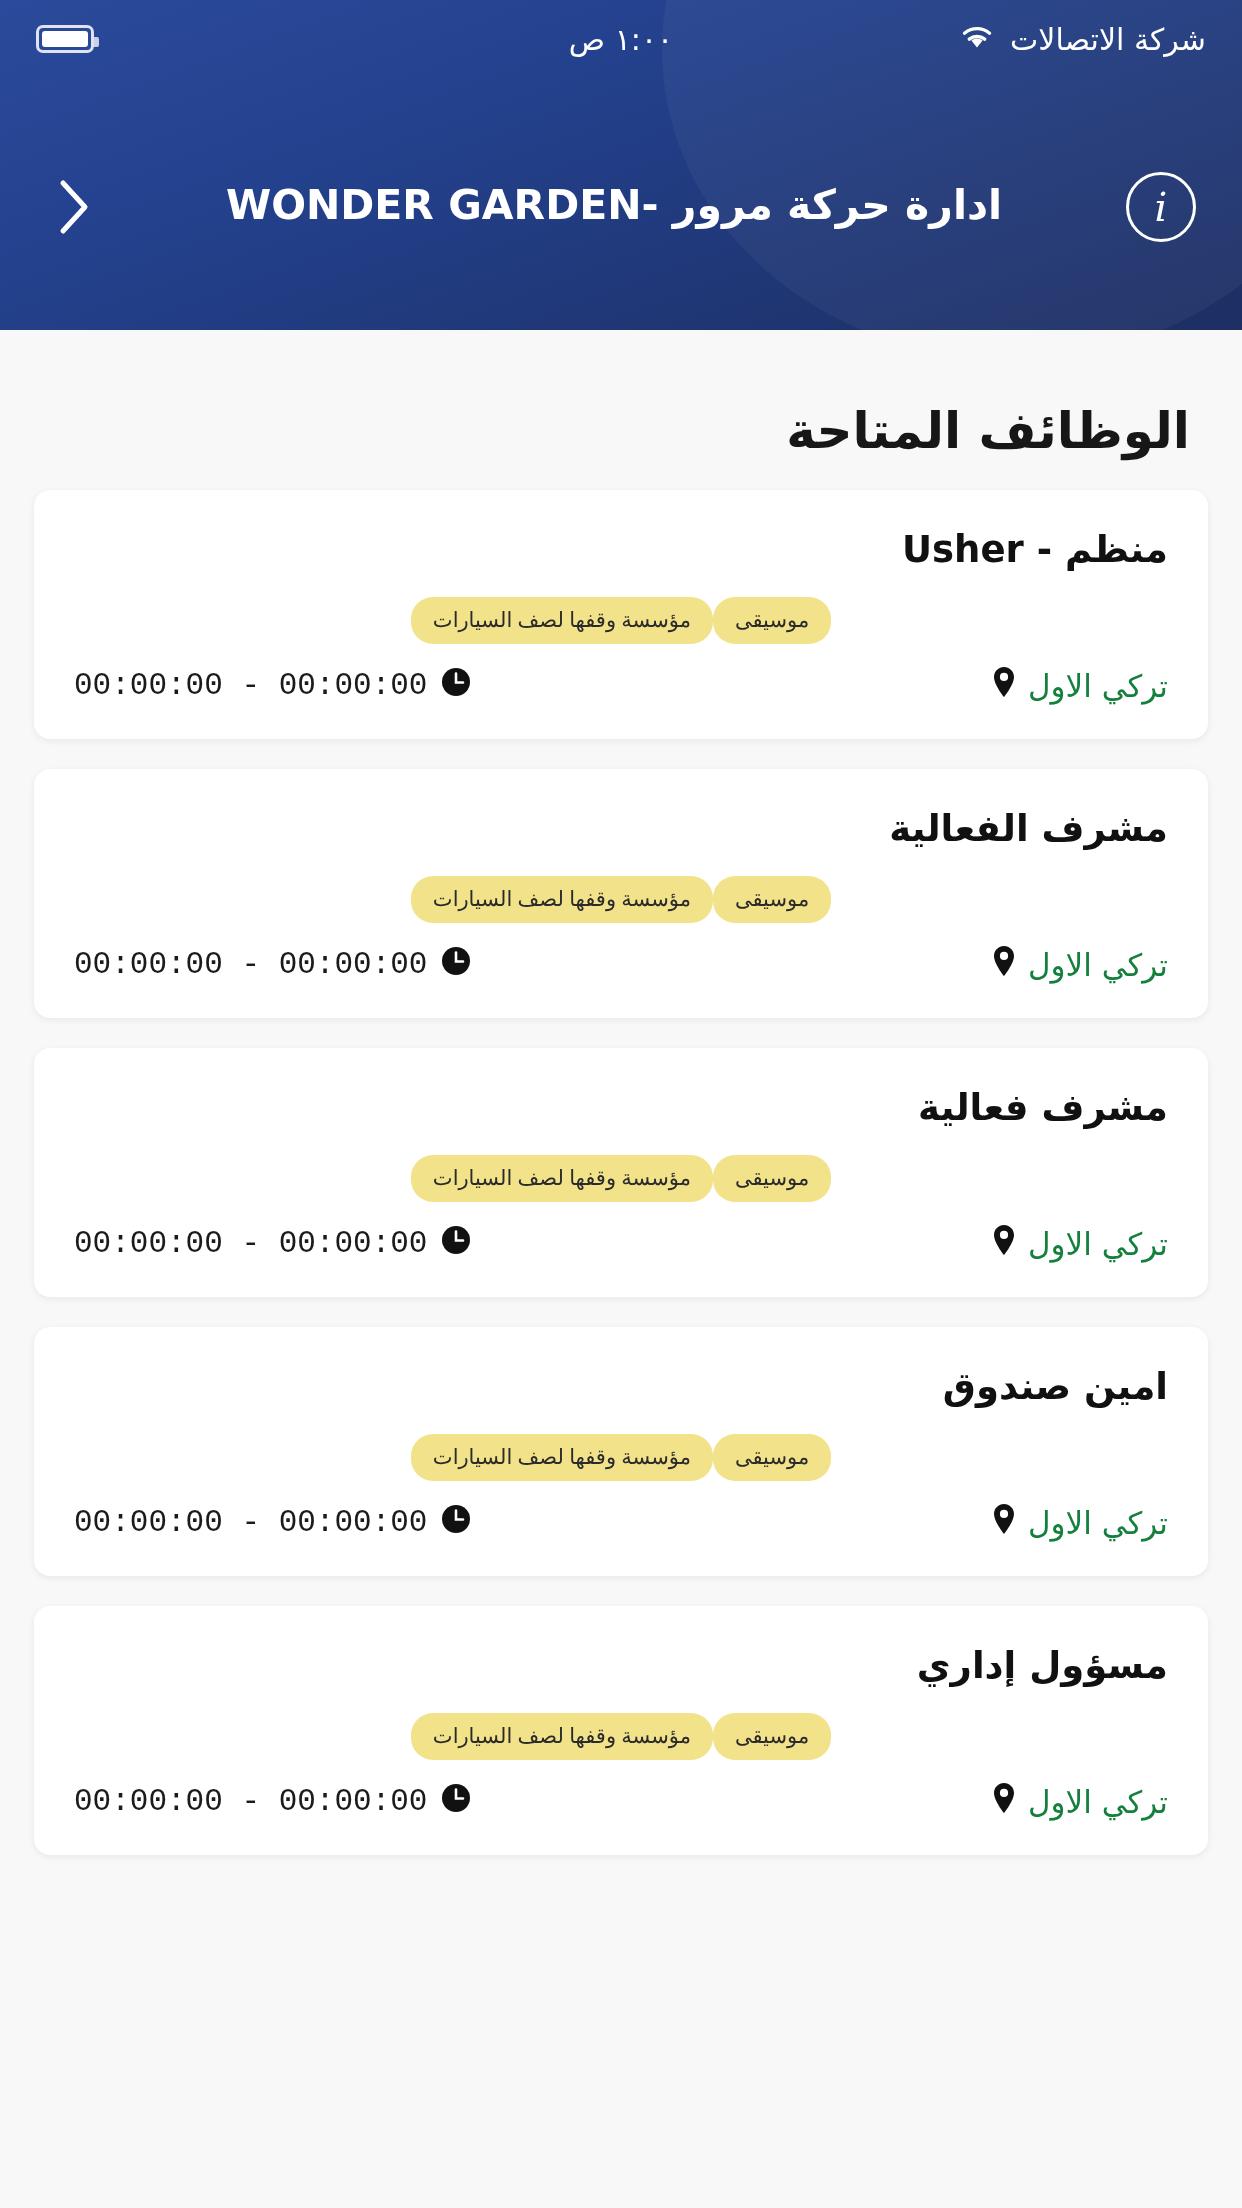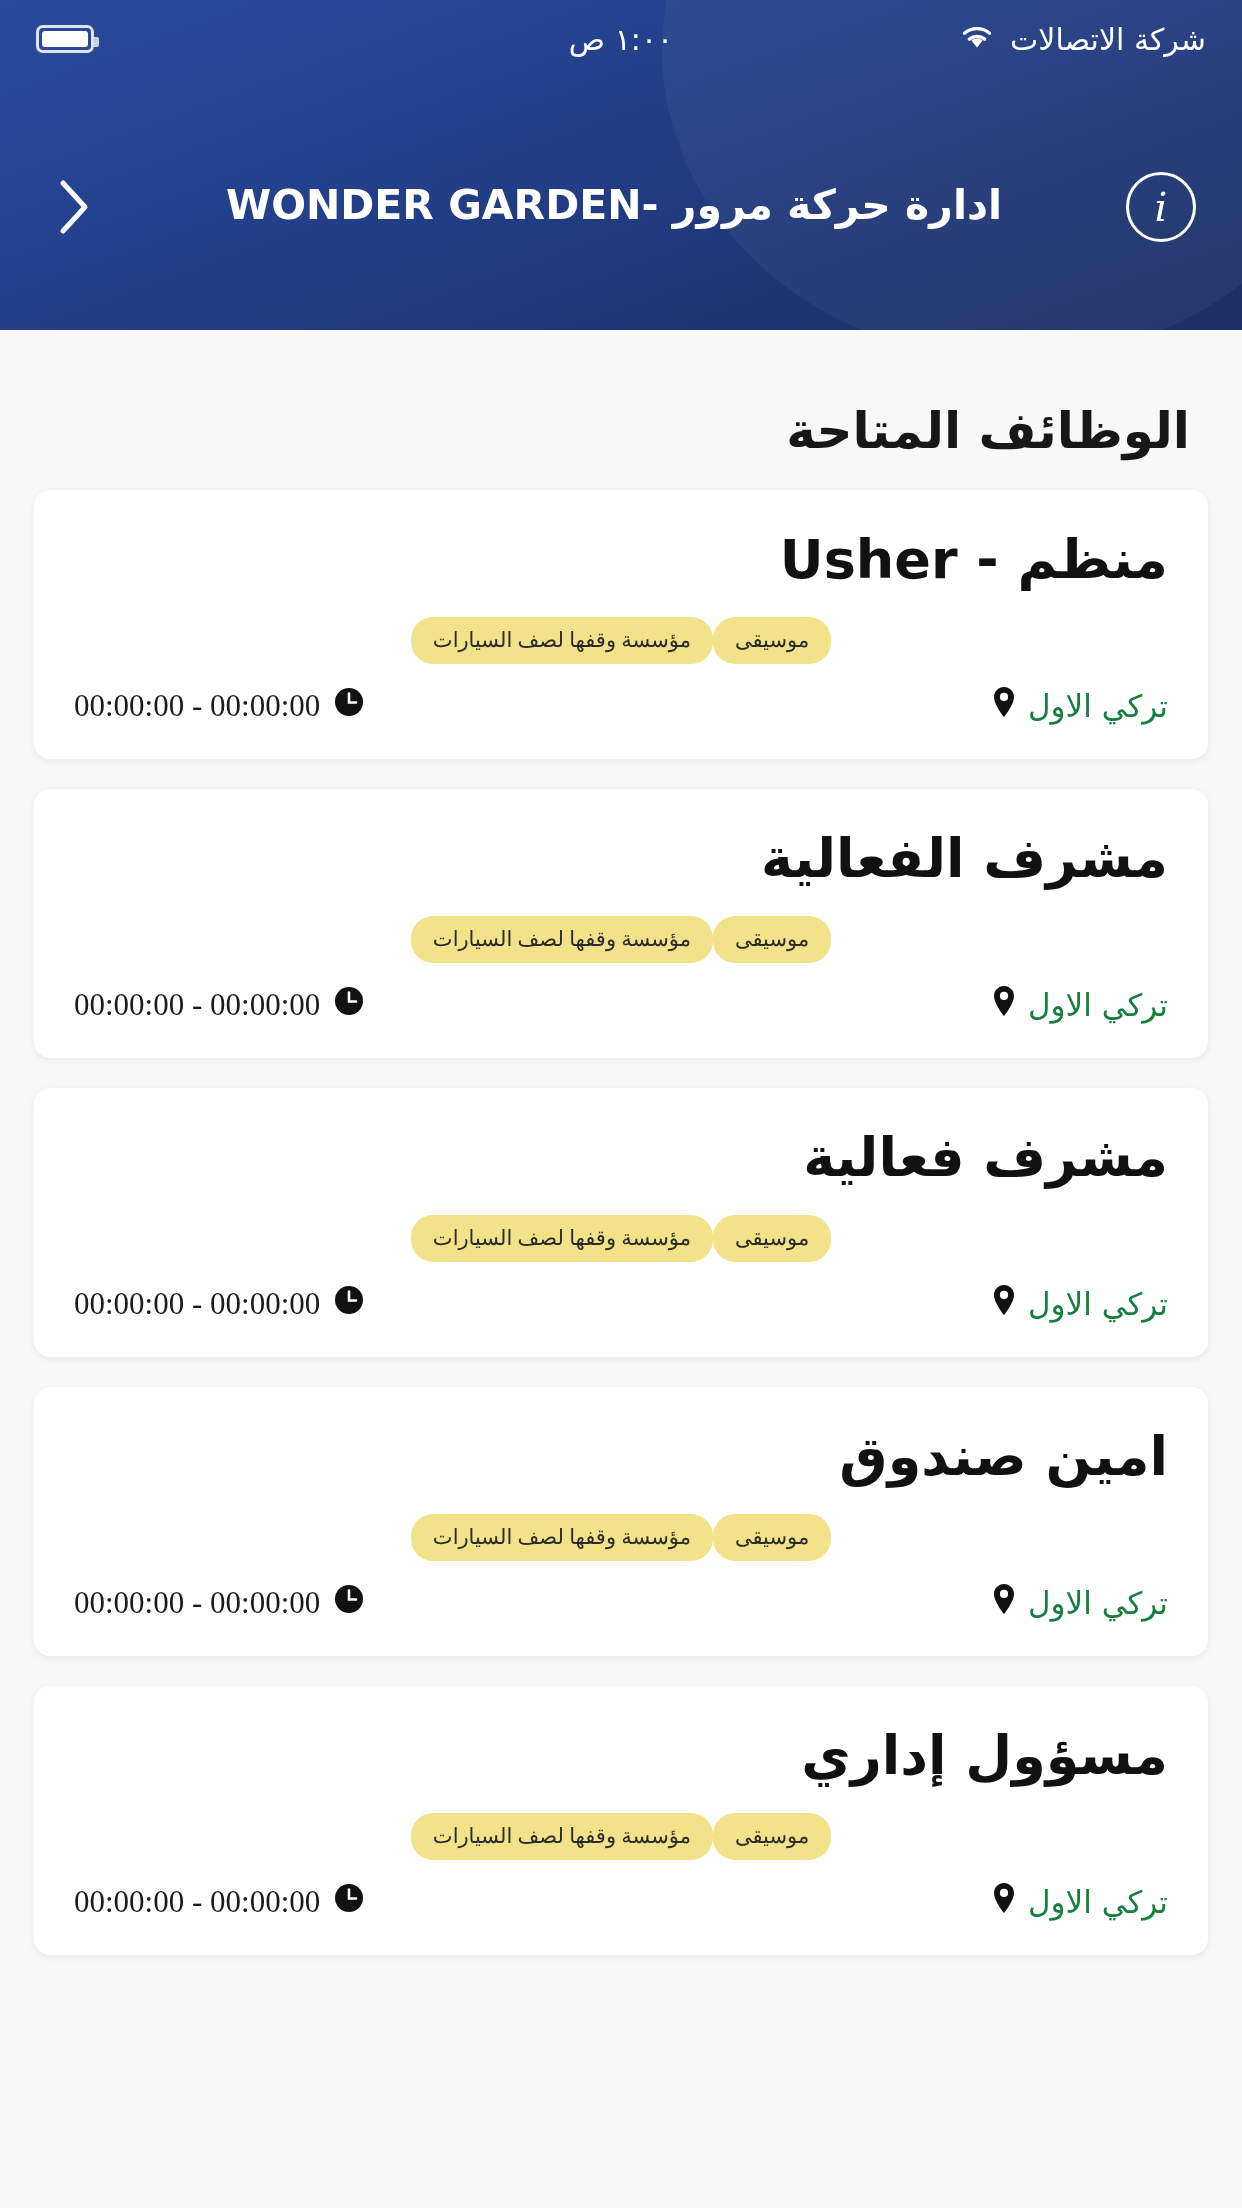--- a/index.html
+++ b/index.html
@@ -159,21 +159,21 @@
 
   .card {
     background: #ffffff;
     border-radius: 16px;
     box-shadow: 0 2px 7px rgba(0,0,0,0.07);
     margin-bottom: 30px;
     padding: 38px 40px 34px 40px;
   }
   .card-title {
     text-align: right;
-    font-size: 54px;
+    font-size: 37px;
     font-weight: bold;
     color: #111111;
     margin-bottom: 26px;
     direction: rtl;
   }
   .tags {
     display: flex;
     flex-direction: row-reverse;
     justify-content: center;
     margin-bottom: 22px;
@@ -204,21 +204,21 @@
   }
   .meta-time {
     display: flex;
     flex-direction: row-reverse;
     align-items: center;
     gap: 14px;
     font-size: 31px;
     color: #1b1b1b;
     direction: ltr;
   }
-  .meta-time .t-text { font-family: Liberation Serif, serif; }
+  .meta-time .t-text { font-family: Liberation Mono, monospace; }
   .pin-ico, .clock-ico { display: block; flex: 0 0 auto; }
 </style>
 </head>
 <body>
 
 <div class="phone">
 
   <div class="header">
 
     <div class="statusbar">

